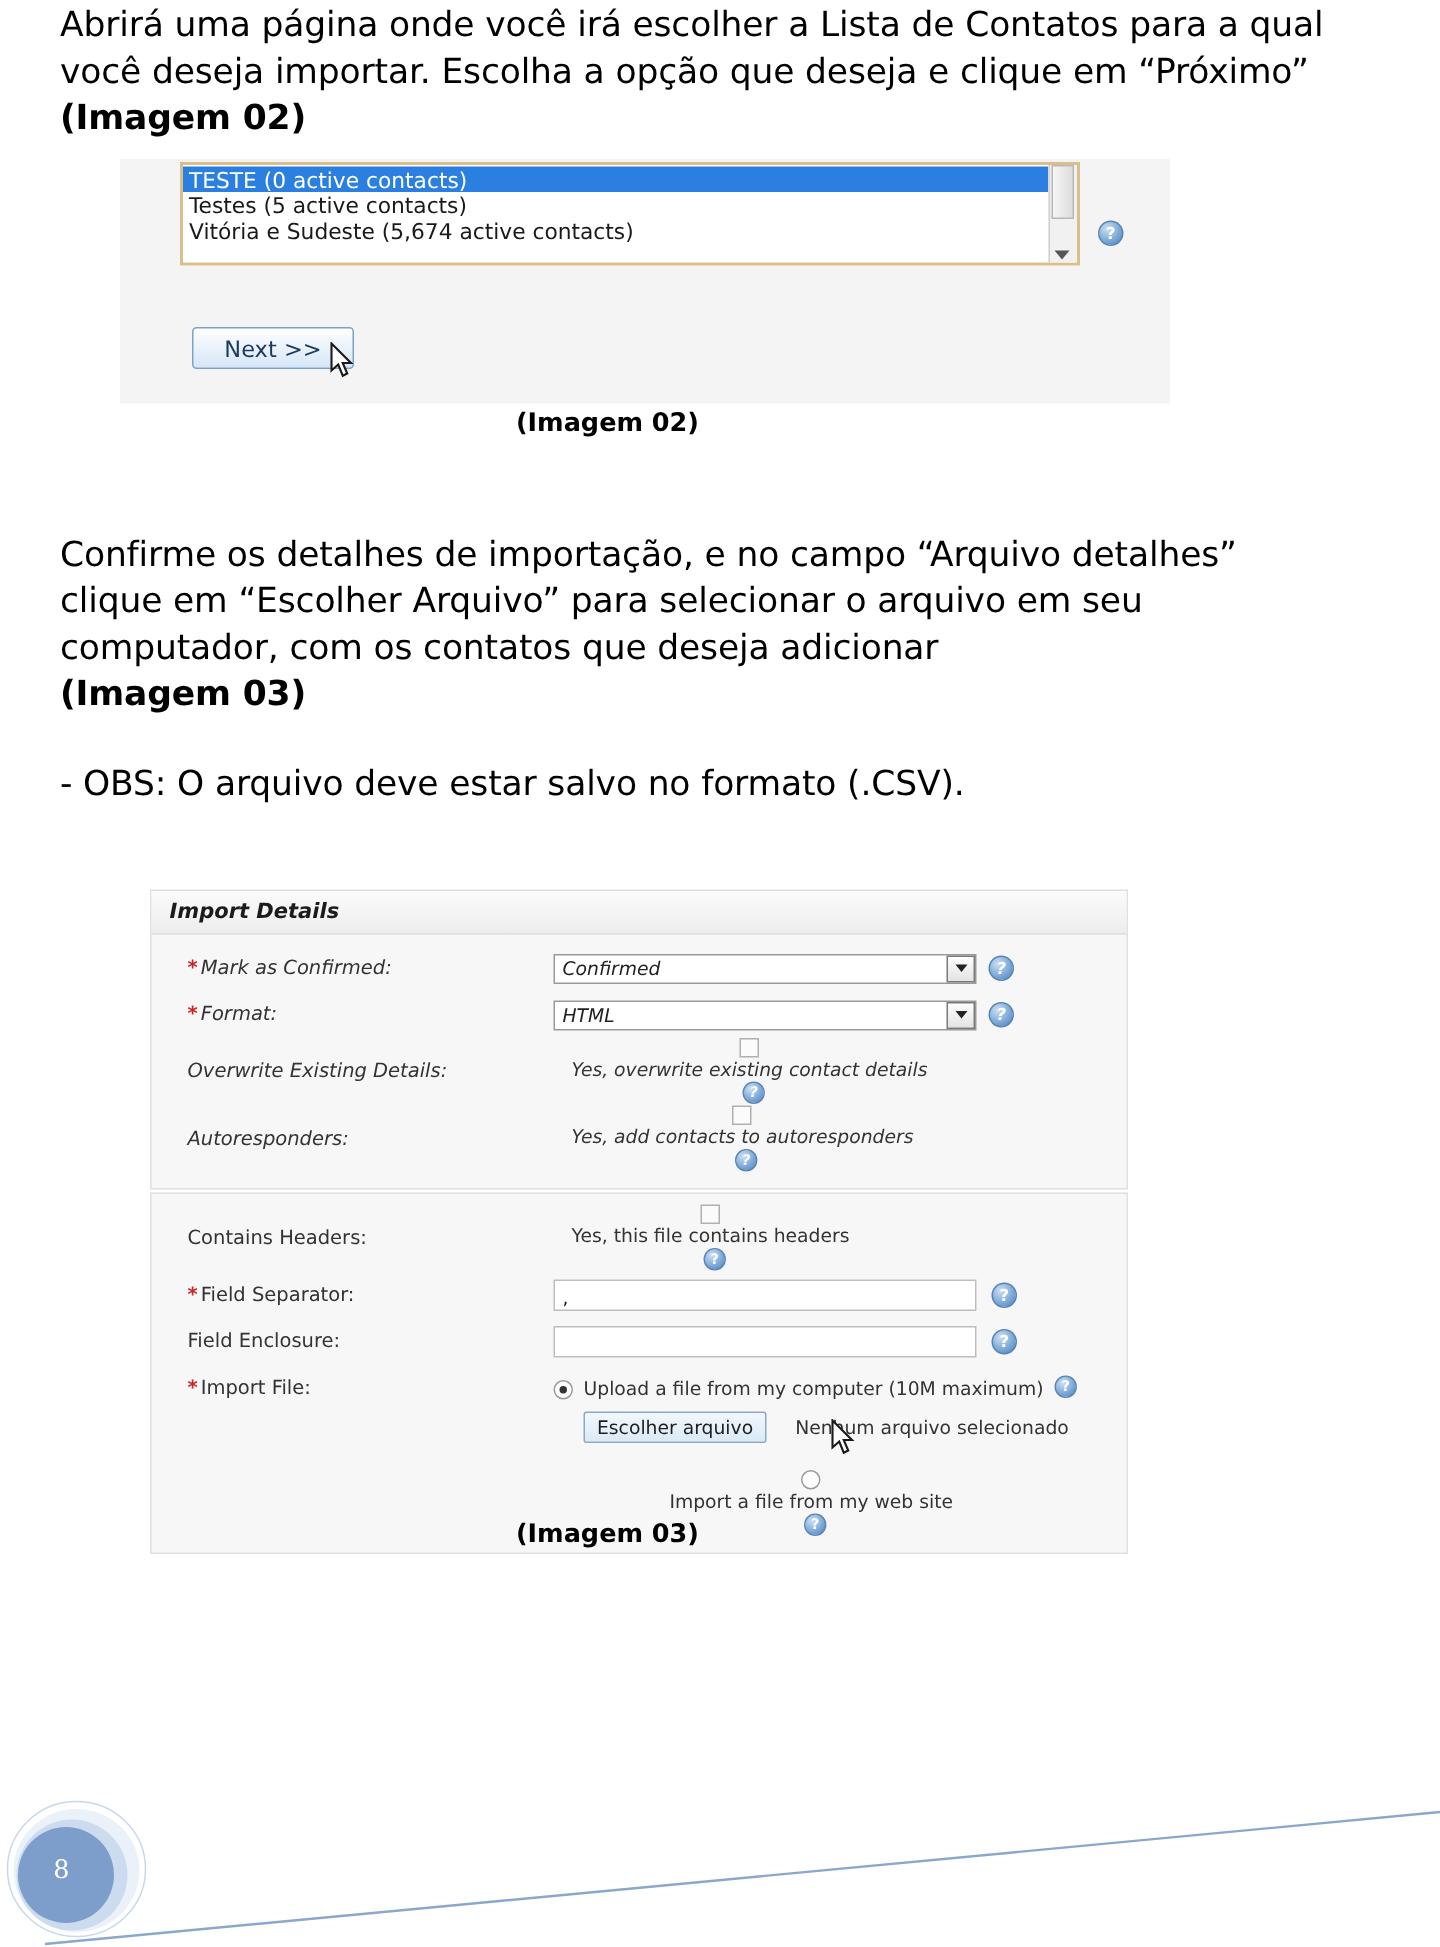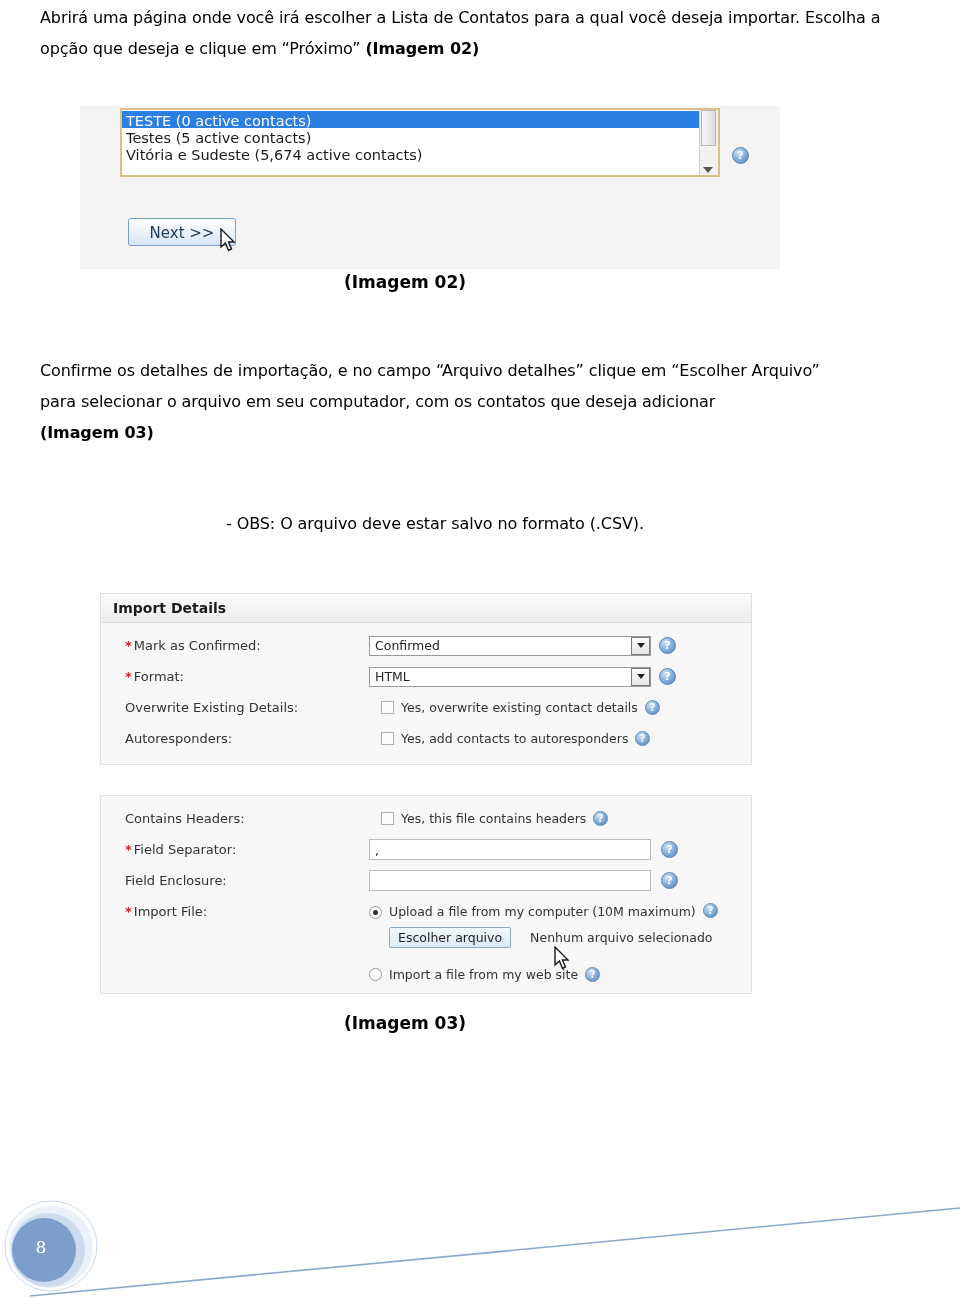--- a/index.html
+++ b/index.html
@@ -13,30 +13,30 @@
     font-family: "DejaVu Sans", "Liberation Sans", sans-serif;
     color: #000000;
     position: relative;
     overflow: hidden;
   }
 
   
   .doc-text {
     position: absolute;
     left: 40px;
-    font-size: 16px;
+    font-size: 23px;
     line-height: 31px;
     color: #000;
     letter-spacing: -0.1px;
   }
   .doc-text b { font-weight: bold; }
 
   #intro-paragraph { top: 2px; width: 890px; }
   #confirm-paragraph { top: 355px; width: 790px; }
-  #obs-paragraph { top: 508px; width: 790px; text-align: center; }
+  #obs-paragraph { top: 508px; width: 790px; }
 
   
   .caption {
     position: absolute;
     width: 100%;
     text-align: center;
     font-size: 17px;
     font-weight: bold;
     color: #000;
     left: -75px;
@@ -277,23 +277,23 @@
     border: 1px solid #8ca9c4;
     border-radius: 2px;
     background: linear-gradient(to bottom, #f2f8fd 0%, #d9e9f6 100%);
     font-size: 12.5px;
     color: #1e1e1e;
     padding: 2px 8px;
     margin-right: 19px;
     white-space: nowrap;
   }
   #cursor-file { left: 454px; top: 353px; }
-  #panel-import { position:absolute; left:0; top:0; width:652px; }
+  #panel-import { position:absolute; left:0; top:0; width:652px;font-style:italic; }
   #panel-file { position:absolute; left:0; top:202px; width:652px; }
-  .field-indent { padding-left: 12px; }
+  .field-indent { padding-left: 12px; flex-direction: column; }
 
   
   #footer { position: absolute; left: 0; top: 1190px; width: 960px; height: 108px; }
   #footer-swoosh { position: absolute; left: 0; top: 0; width: 960px; height: 108px; }
   .page-number-badge { position: absolute; left: 4px; top: 10px; width: 104px; height: 94px; }
   #page-number-text {
     position: absolute;
     left: 0; top: 0;
     width: 104px; height: 94px;
     display: flex; align-items: center; justify-content: center;
@@ -424,21 +424,21 @@
         <div>
           <div style="display:flex; align-items:flex-end;">
             <span class="radio checked"></span>
             <span class="inline-text">Upload a file from my computer (10M maximum)</span>
             <span class="help-icon help-sm">?</span>
           </div>
           <div style="display:flex; align-items:center; margin:8px 0 0 20px;">
             <span class="file-btn">Escolher arquivo</span>
             <span class="inline-text">Nenhum arquivo selecionado</span>
           </div>
-          <div style="display:flex; align-items:center; margin-top:18px;">
+          <div style="display:flex; align-items:center; margin-top:18px;flex-direction:column;">
             <span class="radio"></span>
             <span class="inline-text">Import a file from my web site</span>
             <span class="help-icon help-sm">?</span>
           </div>
         </div>
       </div>
 
     </div>
   </div>
 

